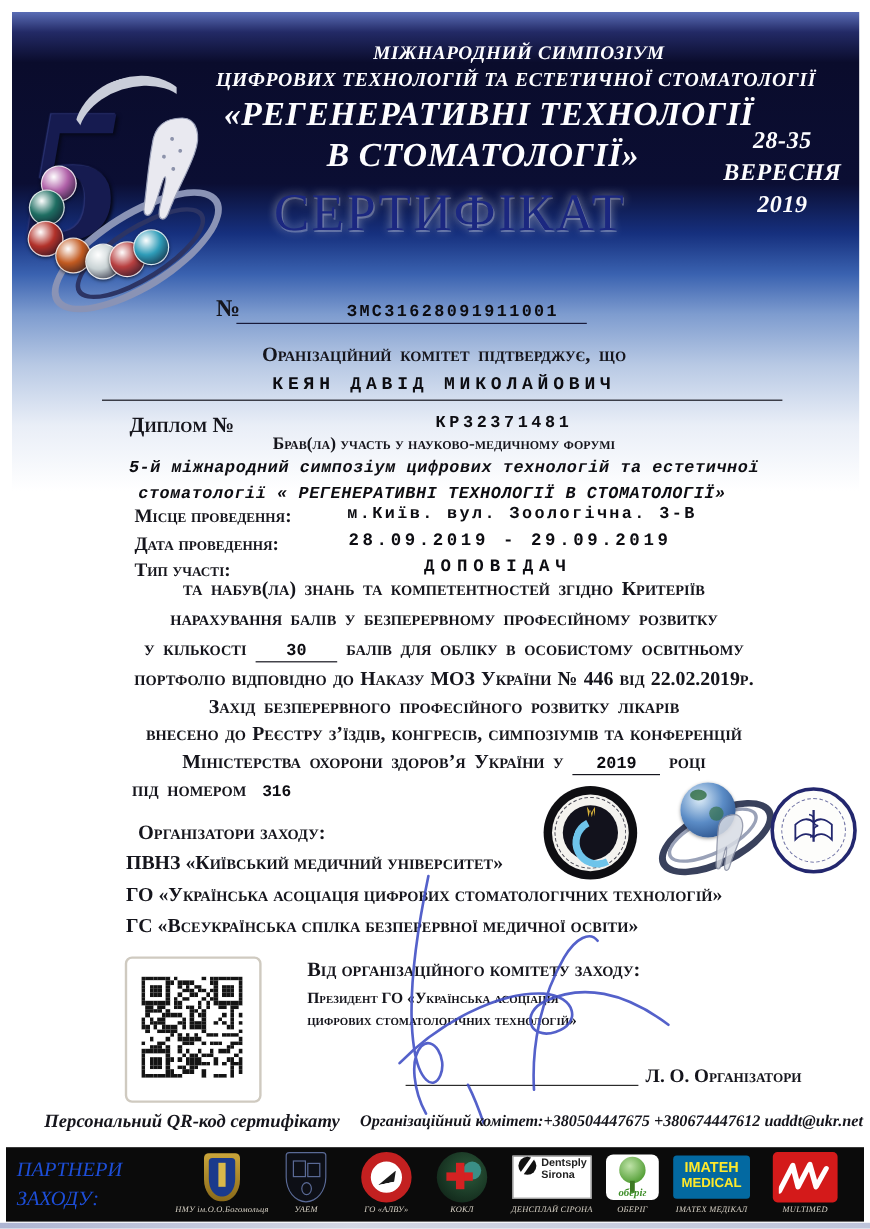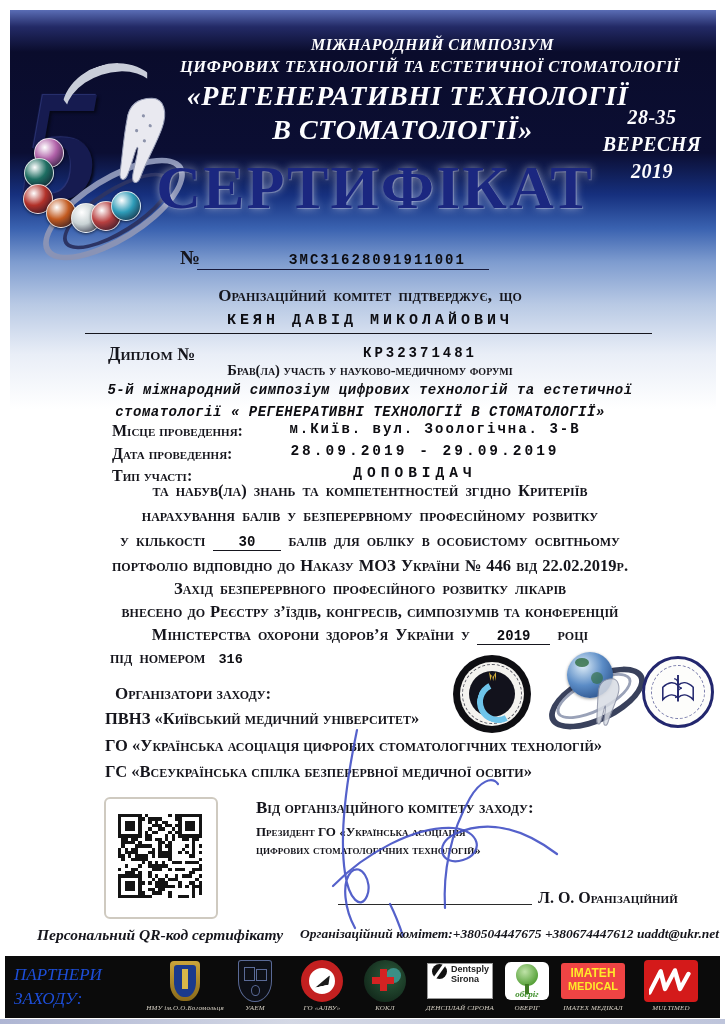--- a/index.html
+++ b/index.html
@@ -8,21 +8,21 @@
   .abs{position:absolute;white-space:nowrap;}
   .ctr{text-align:center;}
   .sc{font-variant:small-caps;}
   .bold{font-weight:700;}
   .mono{font-family:"Liberation Mono",monospace;font-weight:700;color:#0d0d12;}
   
   .bg-top{position:absolute;left:10px;right:9px;top:10px;height:420px;
     background:linear-gradient(180deg,#5a6db5 0%,#232a66 4%,#0a0c2c 10%,#0b0e33 34%,
       #16307e 44%,#3a62b0 52%,#7e9ccf 60%,#b8c9e4 70%,#e9eef7 82%,#ffffff 95%);}
   .hdr{color:#fdfdff;font-style:italic;font-weight:700;letter-spacing:.5px;}
-  .title{color:#1b2780;font-weight:700;letter-spacing:2px;font-size:62px;
+  .title{color:#1b2780;font-weight:400;letter-spacing:2px;font-size:44px;
     text-shadow:0 0 8px rgba(255,255,255,.55), 1px 1px 0 rgba(255,255,255,.25);}
   .uline{border-bottom:1.5px solid #16161e;}
   .sig-line{border-bottom:1.5px solid #2b2b2b;}
   .credit{font-size:16.5px;font-weight:700;word-spacing:3px;}
   
   .logo-wrap{position:absolute;left:15px;top:72px;width:170px;height:180px;}
   .logo-five{position:absolute;left:6px;top:-18px;font-size:160px;font-weight:700;font-style:italic;
     color:#161b50;text-shadow:2px 2px 3px #060818,-1px -1px 1px #2c3577;}
   .orbit{position:absolute;border-radius:50%;border-style:solid;}
   .bubble{position:absolute;width:28px;height:28px;border-radius:50%;
@@ -785,21 +785,21 @@
         <i></i>
         <i></i>
       </div>
   </div>
   <div class="abs ctr" style="left:25px;width:270px;top:926px;font-size:15.5px;font-style:italic;font-weight:700;">Персональний QR-код сертифікату</div>
 
   <div class="abs sc bold" style="left:256px;top:798px;font-size:17px;">Від організаційного комітету заходу:</div>
   <div class="abs sc bold" style="left:256px;top:824px;font-size:13px;">Президент ГО «Українська асоціація</div>
   <div class="abs sc bold" style="left:256px;top:842px;font-size:13px;">цифрових стоматологічних технологій»</div>
   <div class="abs sig-line" style="left:338px;width:194px;top:890px;height:14px;"></div>
-  <div class="abs sc bold" style="left:538px;top:889px;font-size:16px;">Л. О. Оранізаційний</div>
+  <div class="abs sc bold" style="left:538px;top:889px;font-size:16px;">Л. О. Організатори</div>
 
   <svg style="position:absolute;left:295px;top:648px;" width="280" height="292" viewBox="0 0 280 292">
     <g fill="none" stroke="#4250c5" stroke-width="2.2" stroke-linecap="round" opacity=".9">
       <path d="M62,82 C52,130 44,185 50,225 C54,252 66,262 72,248 C78,234 66,214 56,224 C46,235 50,262 60,280"></path>
       <path d="M38,238 C70,205 120,178 158,180 C185,182 190,205 168,212 C146,219 138,196 160,186 C190,172 225,178 262,206"></path>
       <path d="M150,260 C148,225 155,185 175,150 C185,133 197,128 203,136"></path>
       <path d="M95,256 C100,266 104,276 108,288"></path>
     </g>
   </svg>
 
@@ -867,21 +867,21 @@
       <span style="display:block;width:44px;height:38px;background:#fff;border-radius:6px;position:relative;">
         <span style="position:absolute;left:11px;top:2px;width:22px;height:22px;border-radius:50%;background:radial-gradient(circle at 40% 35%,#bfe3a8,#4c9a2e 80%);"></span>
         <span style="position:absolute;left:20px;top:22px;width:4px;height:10px;background:#3f7a24;"></span>
         <span style="position:absolute;left:0;right:0;bottom:1px;font-style:italic;font-weight:700;font-size:9px;color:#3f8f2a;text-align:center;">оберіг</span>
       </span>
     </span>
     <div class="pcap">ОБЕРІГ</div>
   </div>
   <div class="partner" style="left:547px;">
     <span class="plogo">
-      <span style="display:block;width:64px;height:36px;background:#ef4444;border-radius:3px;padding-top:3px;box-sizing:border-box;">
+      <span style="display:block;width:64px;height:36px;background:#0369a1;border-radius:3px;padding-top:3px;box-sizing:border-box;">
         <span style="display:block;font-family:'Liberation Sans',sans-serif;font-weight:700;font-size:12px;color:#ffe92a;line-height:14px;">IMATEH</span>
         <span style="display:block;font-family:'Liberation Sans',sans-serif;font-weight:700;font-size:11px;color:#ffe92a;line-height:13px;">MEDICAL</span>
       </span>
     </span>
     
     <div class="pcap">ІМАТЕХ МЕДІКАЛ</div>
   </div>
   <div class="partner" style="left:625px;">
     <span class="plogo">
       <span style="display:flex;align-items:center;justify-content:center;width:54px;height:42px;background:#d41a1a;border-radius:4px;">

